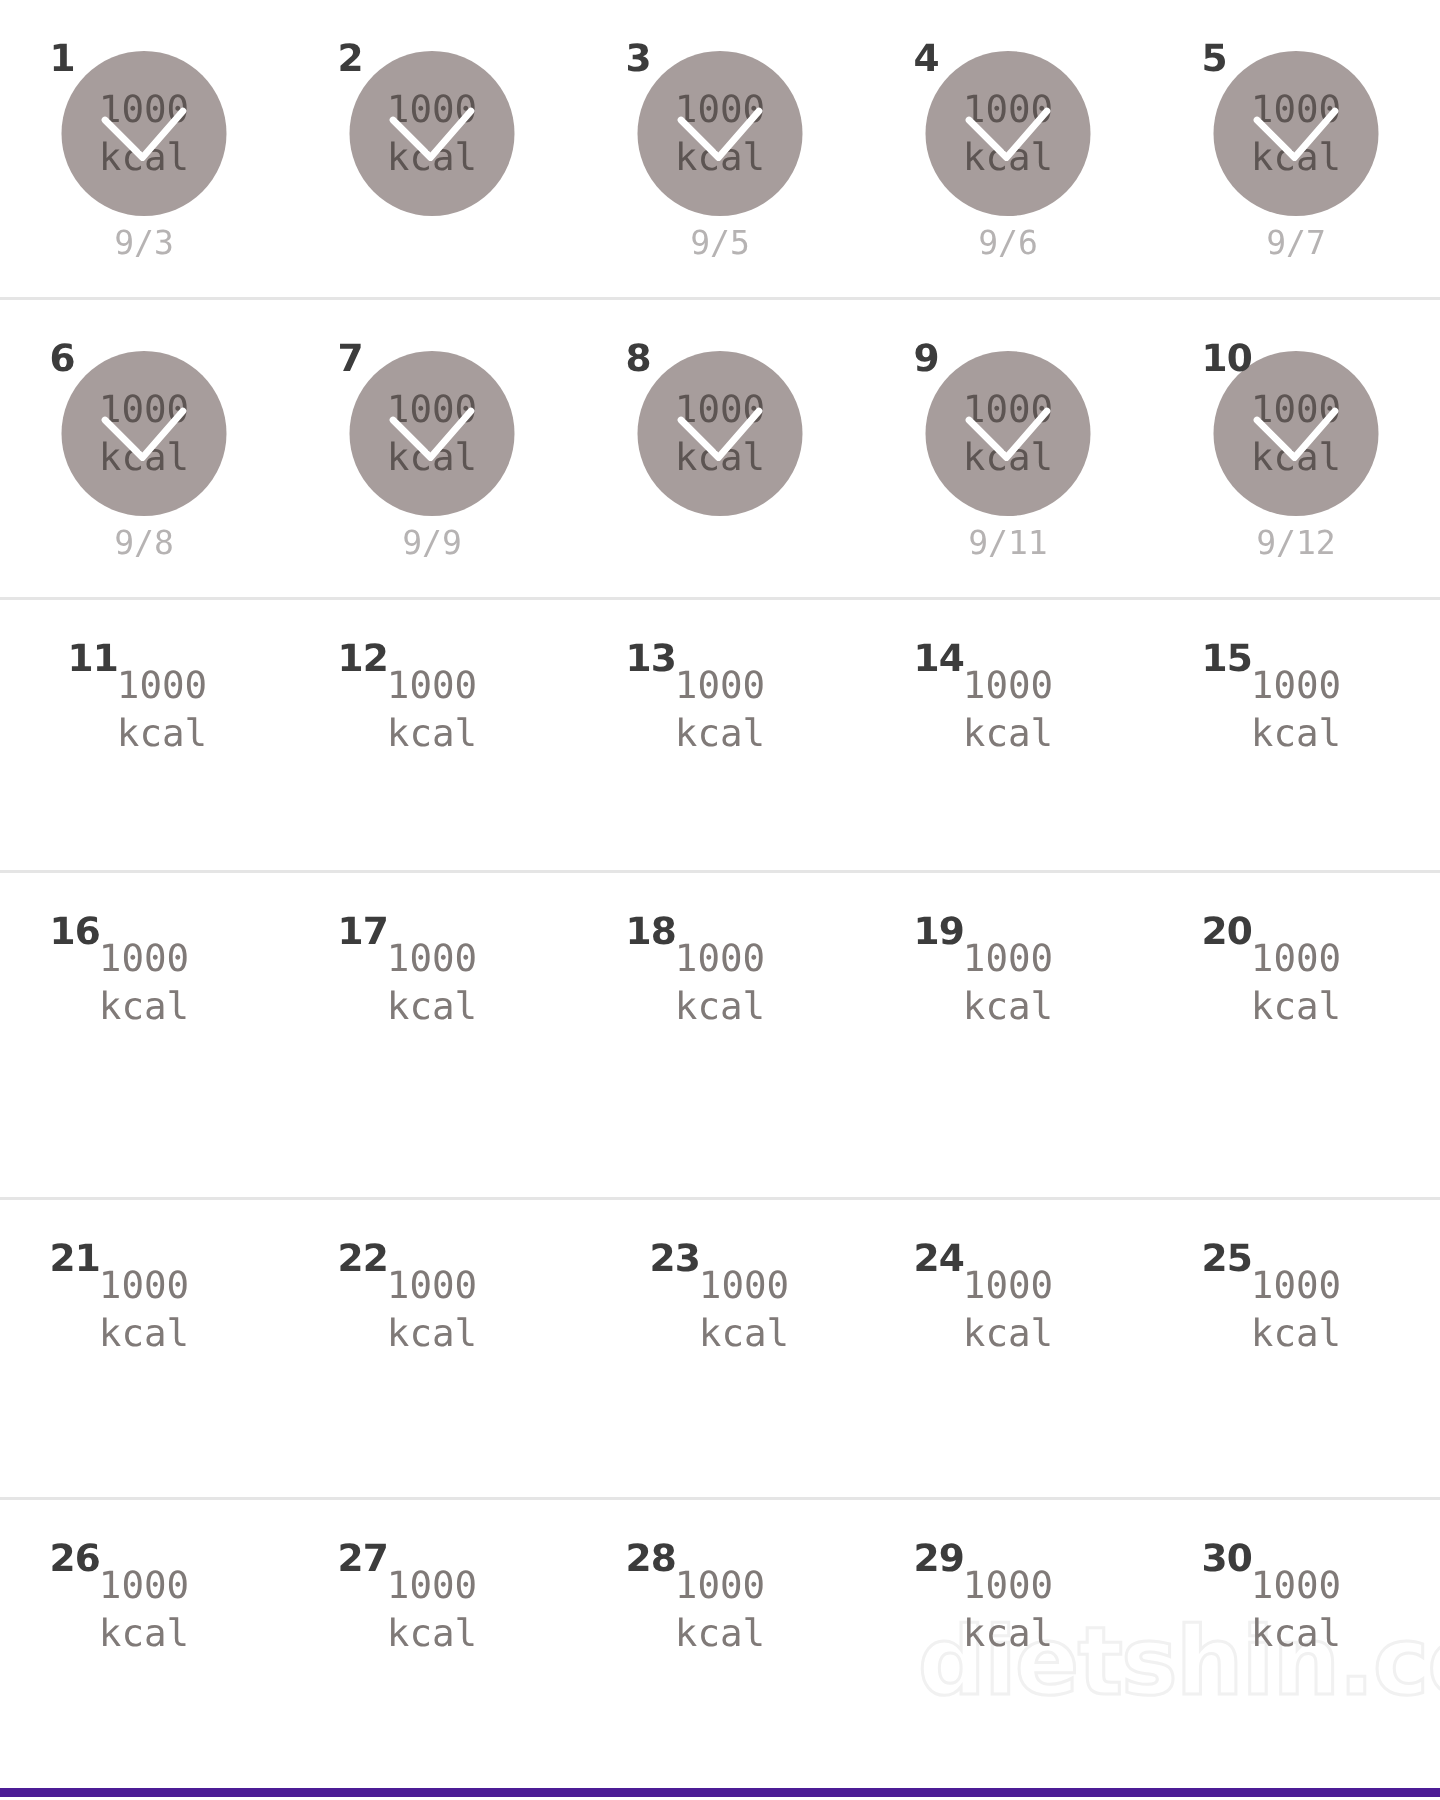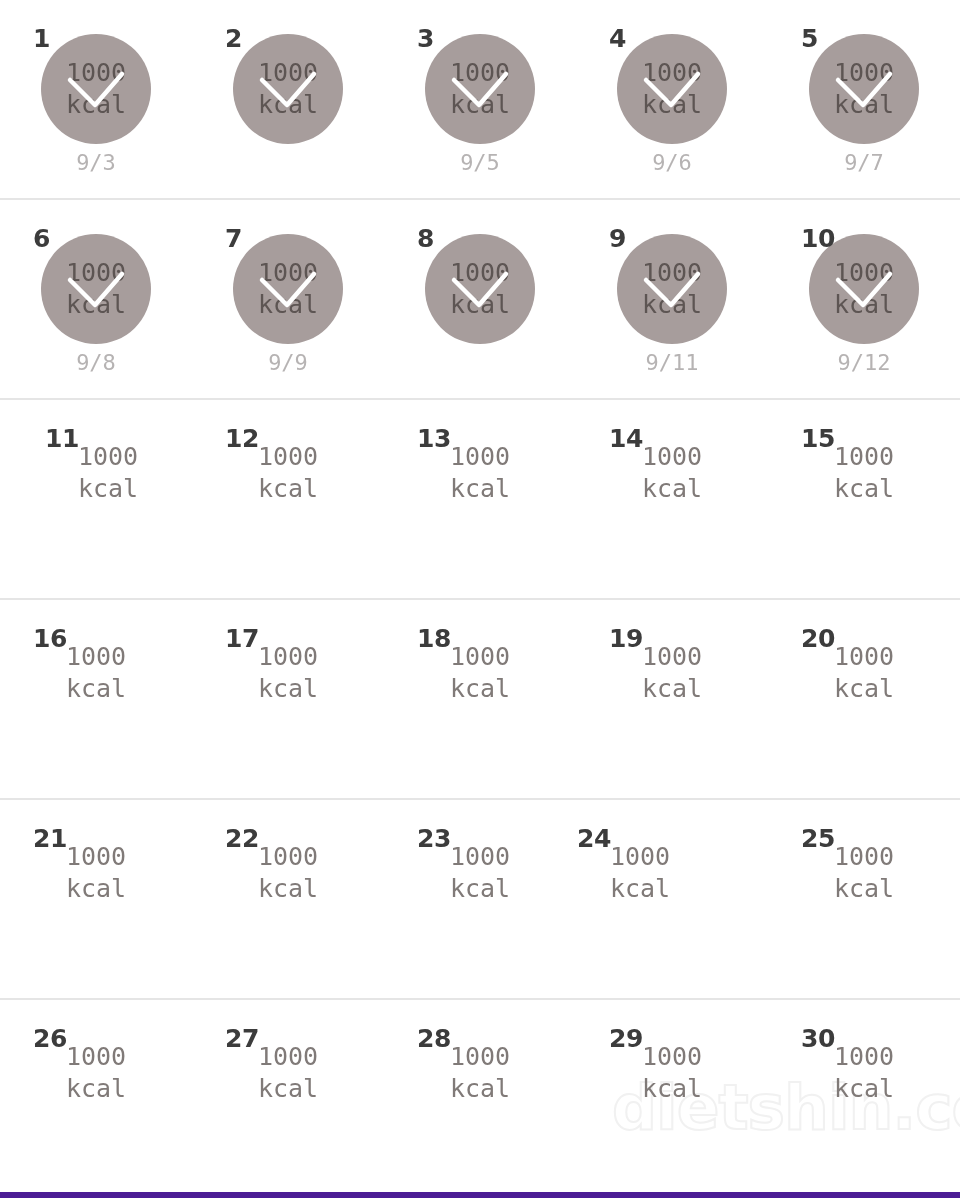--- a/index.html
+++ b/index.html
@@ -261,21 +261,21 @@
       </div>
       <div class="cell" style="left: 576px;">
         <div class="idx">14</div>
         <div class="kcal-plain"><span>1000</span><span>kcal</span></div>
       </div>
       <div class="cell" style="left: 768px;">
         <div class="idx">15</div>
         <div class="kcal-plain"><span>1000</span><span>kcal</span></div>
       </div>
     </div>
-    <div class="row" style="top: 598px;">
+    <div class="row" style="top: 580px;">
       <div class="cell" style="left: 0px;">
         <div class="idx">16</div>
         <div class="kcal-plain"><span>1000</span><span>kcal</span></div>
       </div>
       <div class="cell" style="left: 192px;">
         <div class="idx">17</div>
         <div class="kcal-plain"><span>1000</span><span>kcal</span></div>
       </div>
       <div class="cell" style="left: 384px;">
         <div class="idx">18</div>
@@ -292,25 +292,25 @@
     </div>
     <div class="row" style="top: 798px; padding-left: 40px;">
       <div class="cell" style="left: 0px;">
         <div class="idx">21</div>
         <div class="kcal-plain"><span>1000</span><span>kcal</span></div>
       </div>
       <div class="cell" style="left: 192px;">
         <div class="idx">22</div>
         <div class="kcal-plain"><span>1000</span><span>kcal</span></div>
       </div>
-      <div class="cell" style="left: 384px;">
+      <div class="cell" style="left: 400px;">
         <div class="idx">23</div>
         <div class="kcal-plain"><span>1000</span><span>kcal</span></div>
       </div>
-      <div class="cell" style="left: 544px;">
+      <div class="cell" style="left: 576px;">
         <div class="idx">24</div>
         <div class="kcal-plain"><span>1000</span><span>kcal</span></div>
       </div>
       <div class="cell" style="left: 768px;">
         <div class="idx">25</div>
         <div class="kcal-plain"><span>1000</span><span>kcal</span></div>
       </div>
     </div>
     <div class="row last" style="top: 998px;">
       <div class="cell" style="left: 0px;">

